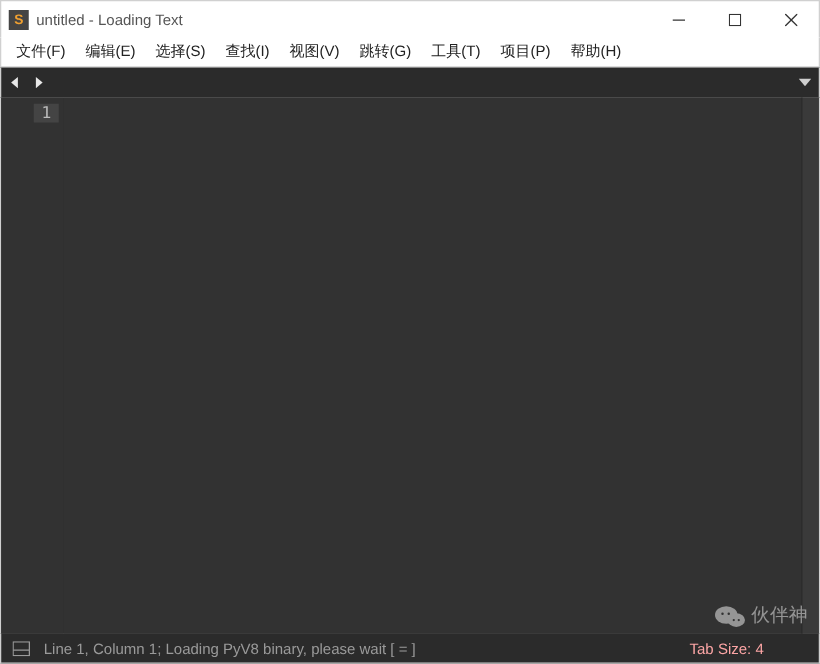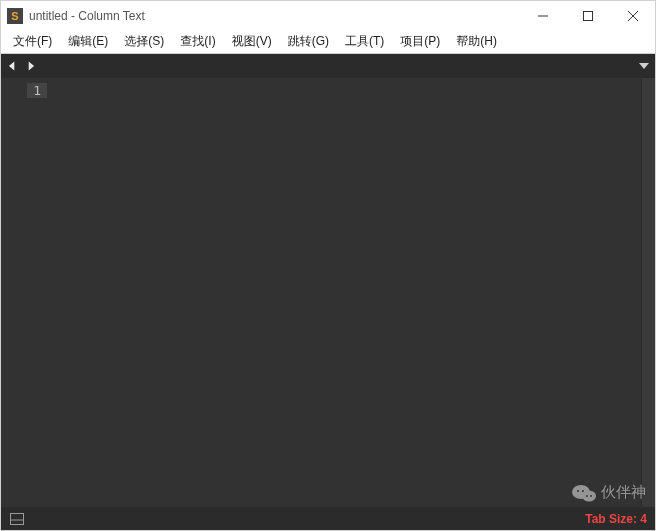--- a/index.html
+++ b/index.html
@@ -133,21 +133,21 @@
   border: 1px solid #d0d0d0;
   border-top: none;
 }
 .status-icon {
   width: 16px; height: 14px;
   display: flex; align-items: center; justify-content: center;
   margin-right: 10px;
 }
 .status-icon svg { width: 14px; height: 12px; }
 .status-left { flex: 1; white-space: nowrap; overflow: hidden; }
-.status-right { margin-left: auto; color: #ef4444; font-weight: bold; }
+.status-right { margin-left: auto; margin-right: 36px; color: #fca5a5; }
 
 
 .watermark {
   position: absolute;
   right: 10px; bottom: 26px;
   display: flex; 
   color: rgba(230,230,230,0.55);
   font-size: 15px;
   pointer-events: none;
 }
@@ -156,21 +156,21 @@
 }
 .watermark .wm-icon svg { width: 100%; height: 100%; opacity: 0.55; }
 </style>
 </head>
 <body>
 
 <div class="titlebar">
   <div class="app-icon">
       <span class="app-icon-inner">S</span>
     </div>
-  <div class="title-text">untitled - Column Text</div>
+  <div class="title-text">untitled - Loading Text</div>
   <div class="titlebar-spacer"></div>
   <div class="win-controls">
     <div class="win-btn">
       <svg viewBox="0 0 10 10">
           <line x1="0" y1="5" x2="10" y2="5" stroke="#333" stroke-width="1"></line>
         </svg>
     </div>
     <div class="win-btn">
       <svg viewBox="0 0 10 10">
           <rect x="0.5" y="0.5" width="9" height="9" fill="none" stroke="#333" stroke-width="1"></rect>
@@ -225,20 +225,21 @@
   <div class="minimap-scroll"></div>
 </div>
 
 <div class="statusbar">
   <div class="status-icon">
     <svg viewBox="0 0 14 12">
       <rect x="0.5" y="0.5" width="13" height="11" fill="none" stroke="#9a9a9a" stroke-width="1"></rect>
       <line x1="0.5" y1="7" x2="13.5" y2="7" stroke="#9a9a9a" stroke-width="1"></line>
     </svg>
   </div>
+  <div class="status-left">Line 1, Column 1; Loading PyV8 binary, please wait [ =     ]</div>
   <div class="status-right">Tab Size: 4</div>
 </div>
 
 <div class="watermark">
   <span class="wm-icon">
     <svg viewBox="0 0 26 22">
       <ellipse cx="10" cy="9" rx="9" ry="7" fill="#e6e6e6"></ellipse>
       <ellipse cx="18" cy="13" rx="7" ry="5.5" fill="#e6e6e6"></ellipse>
       <circle cx="7" cy="8" r="1" fill="#333"></circle>
       <circle cx="12" cy="8" r="1" fill="#333"></circle>

